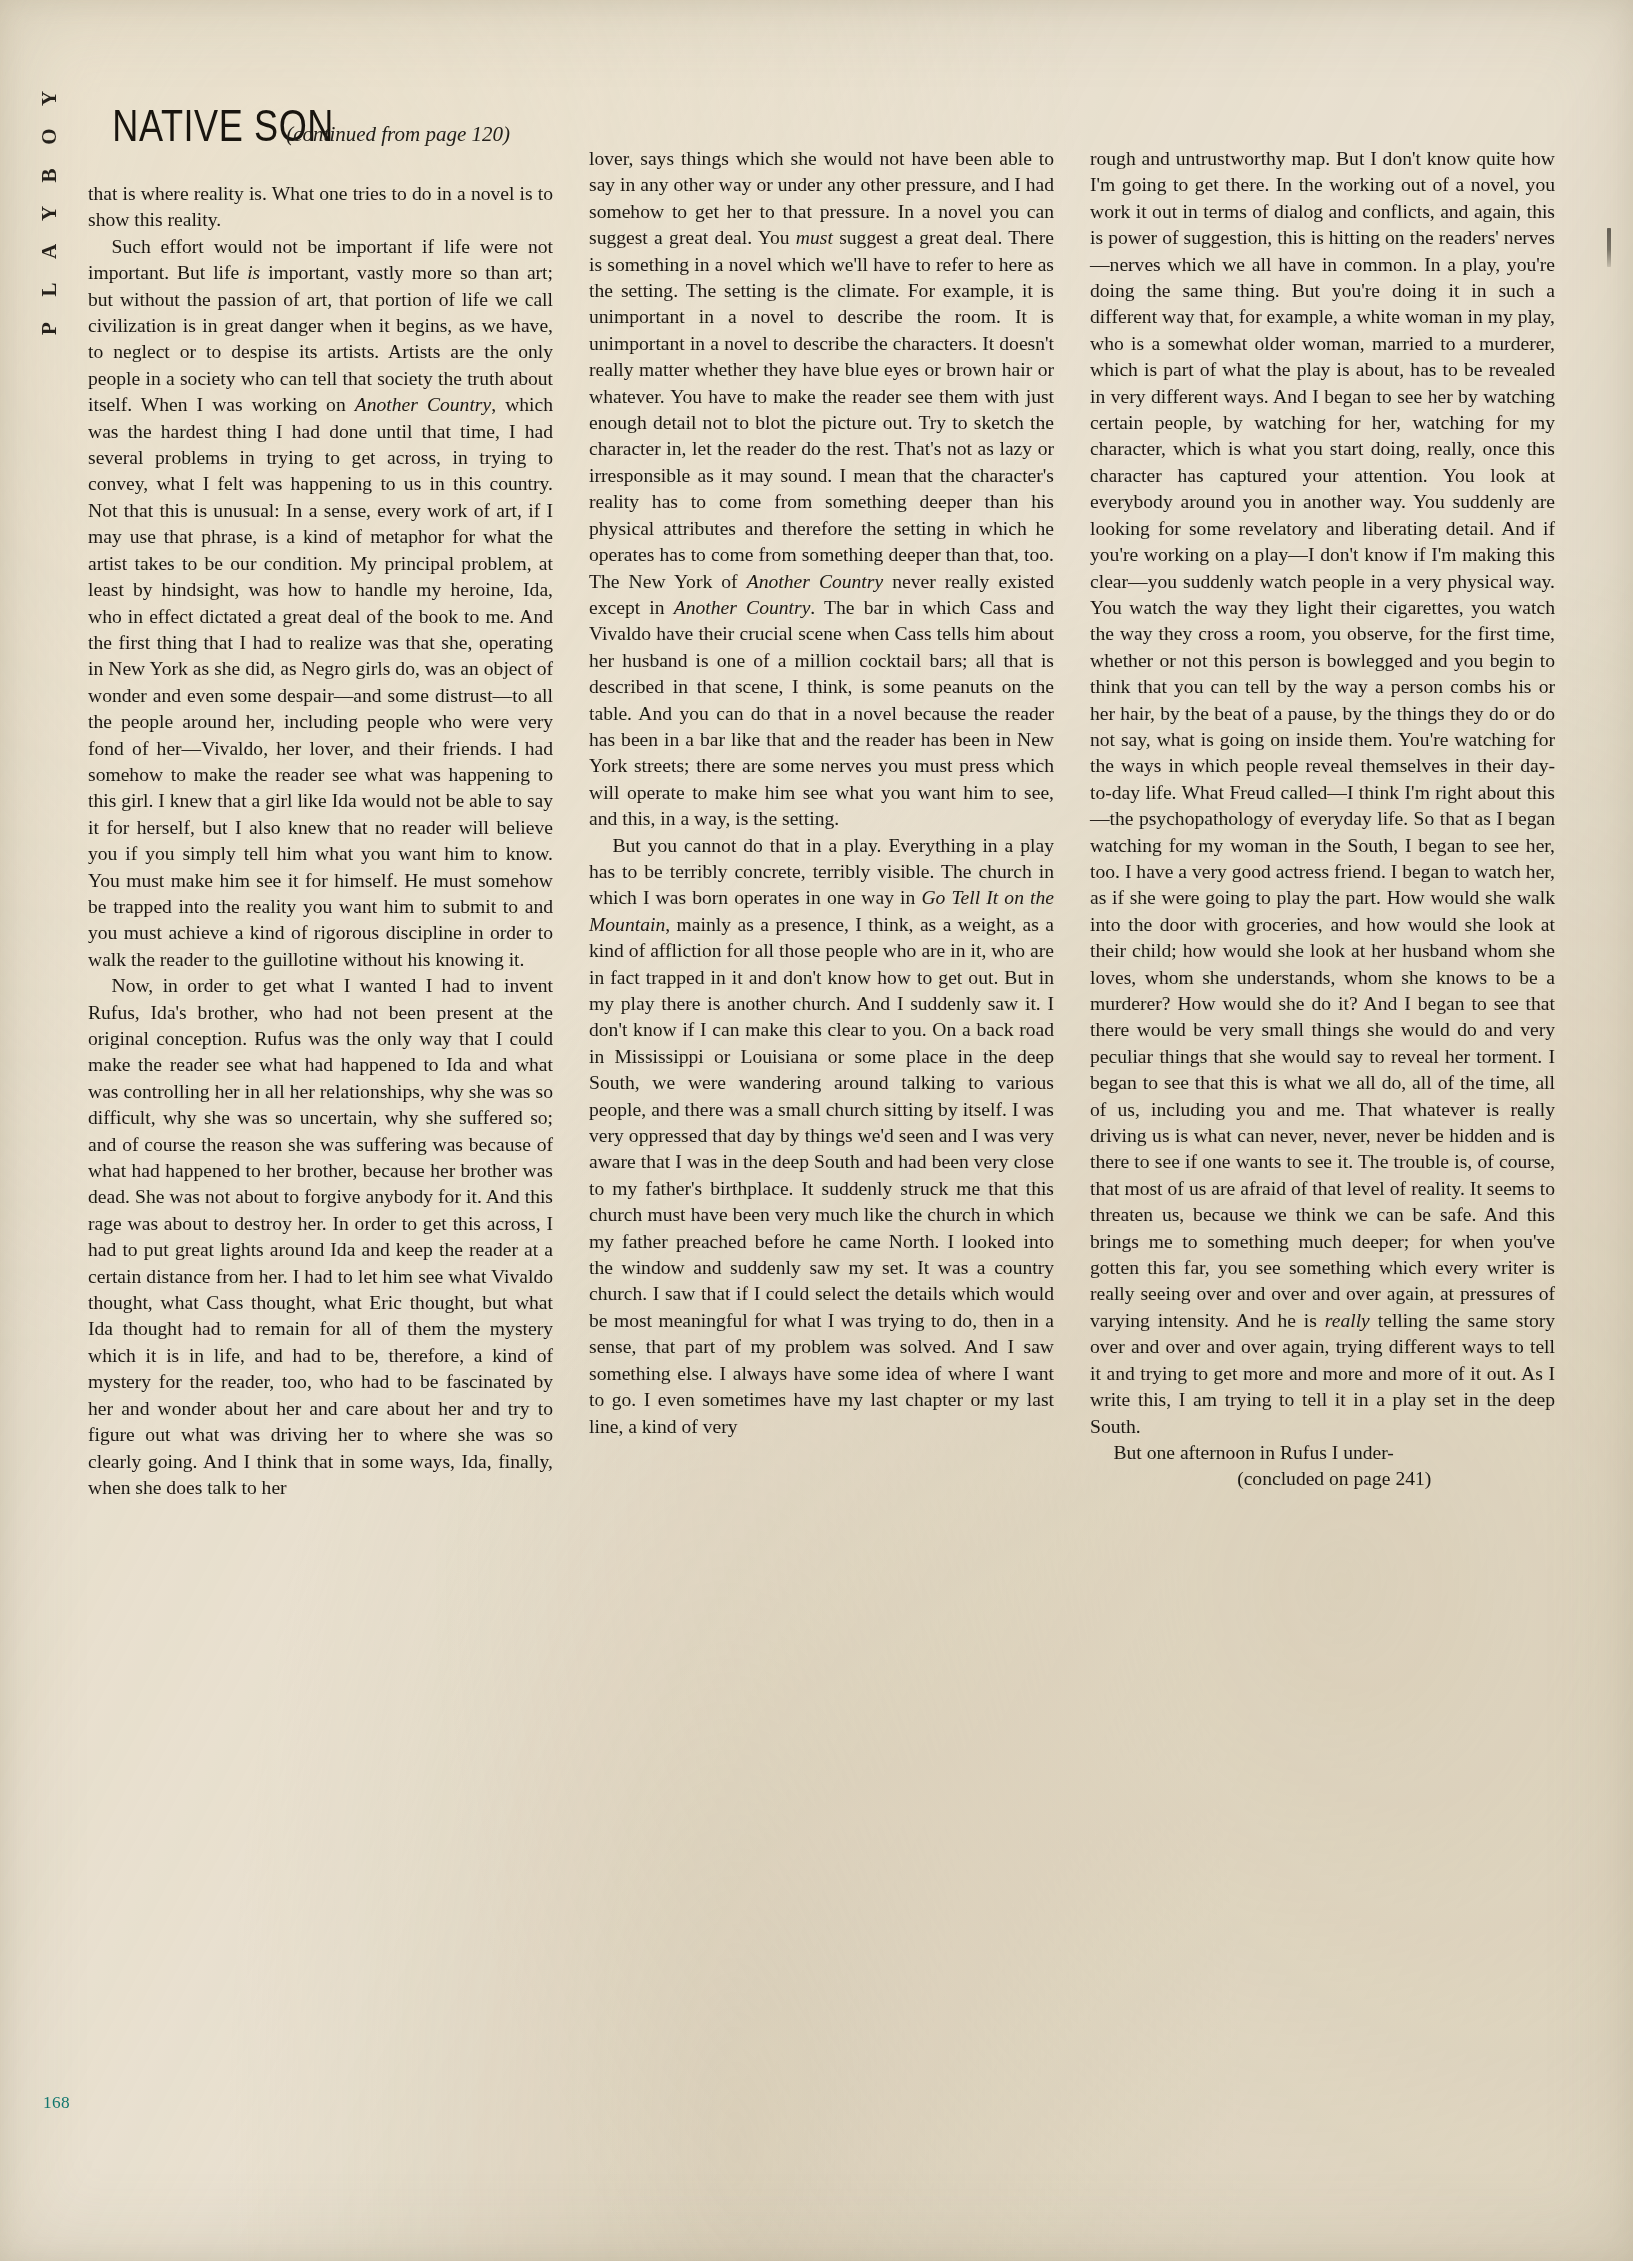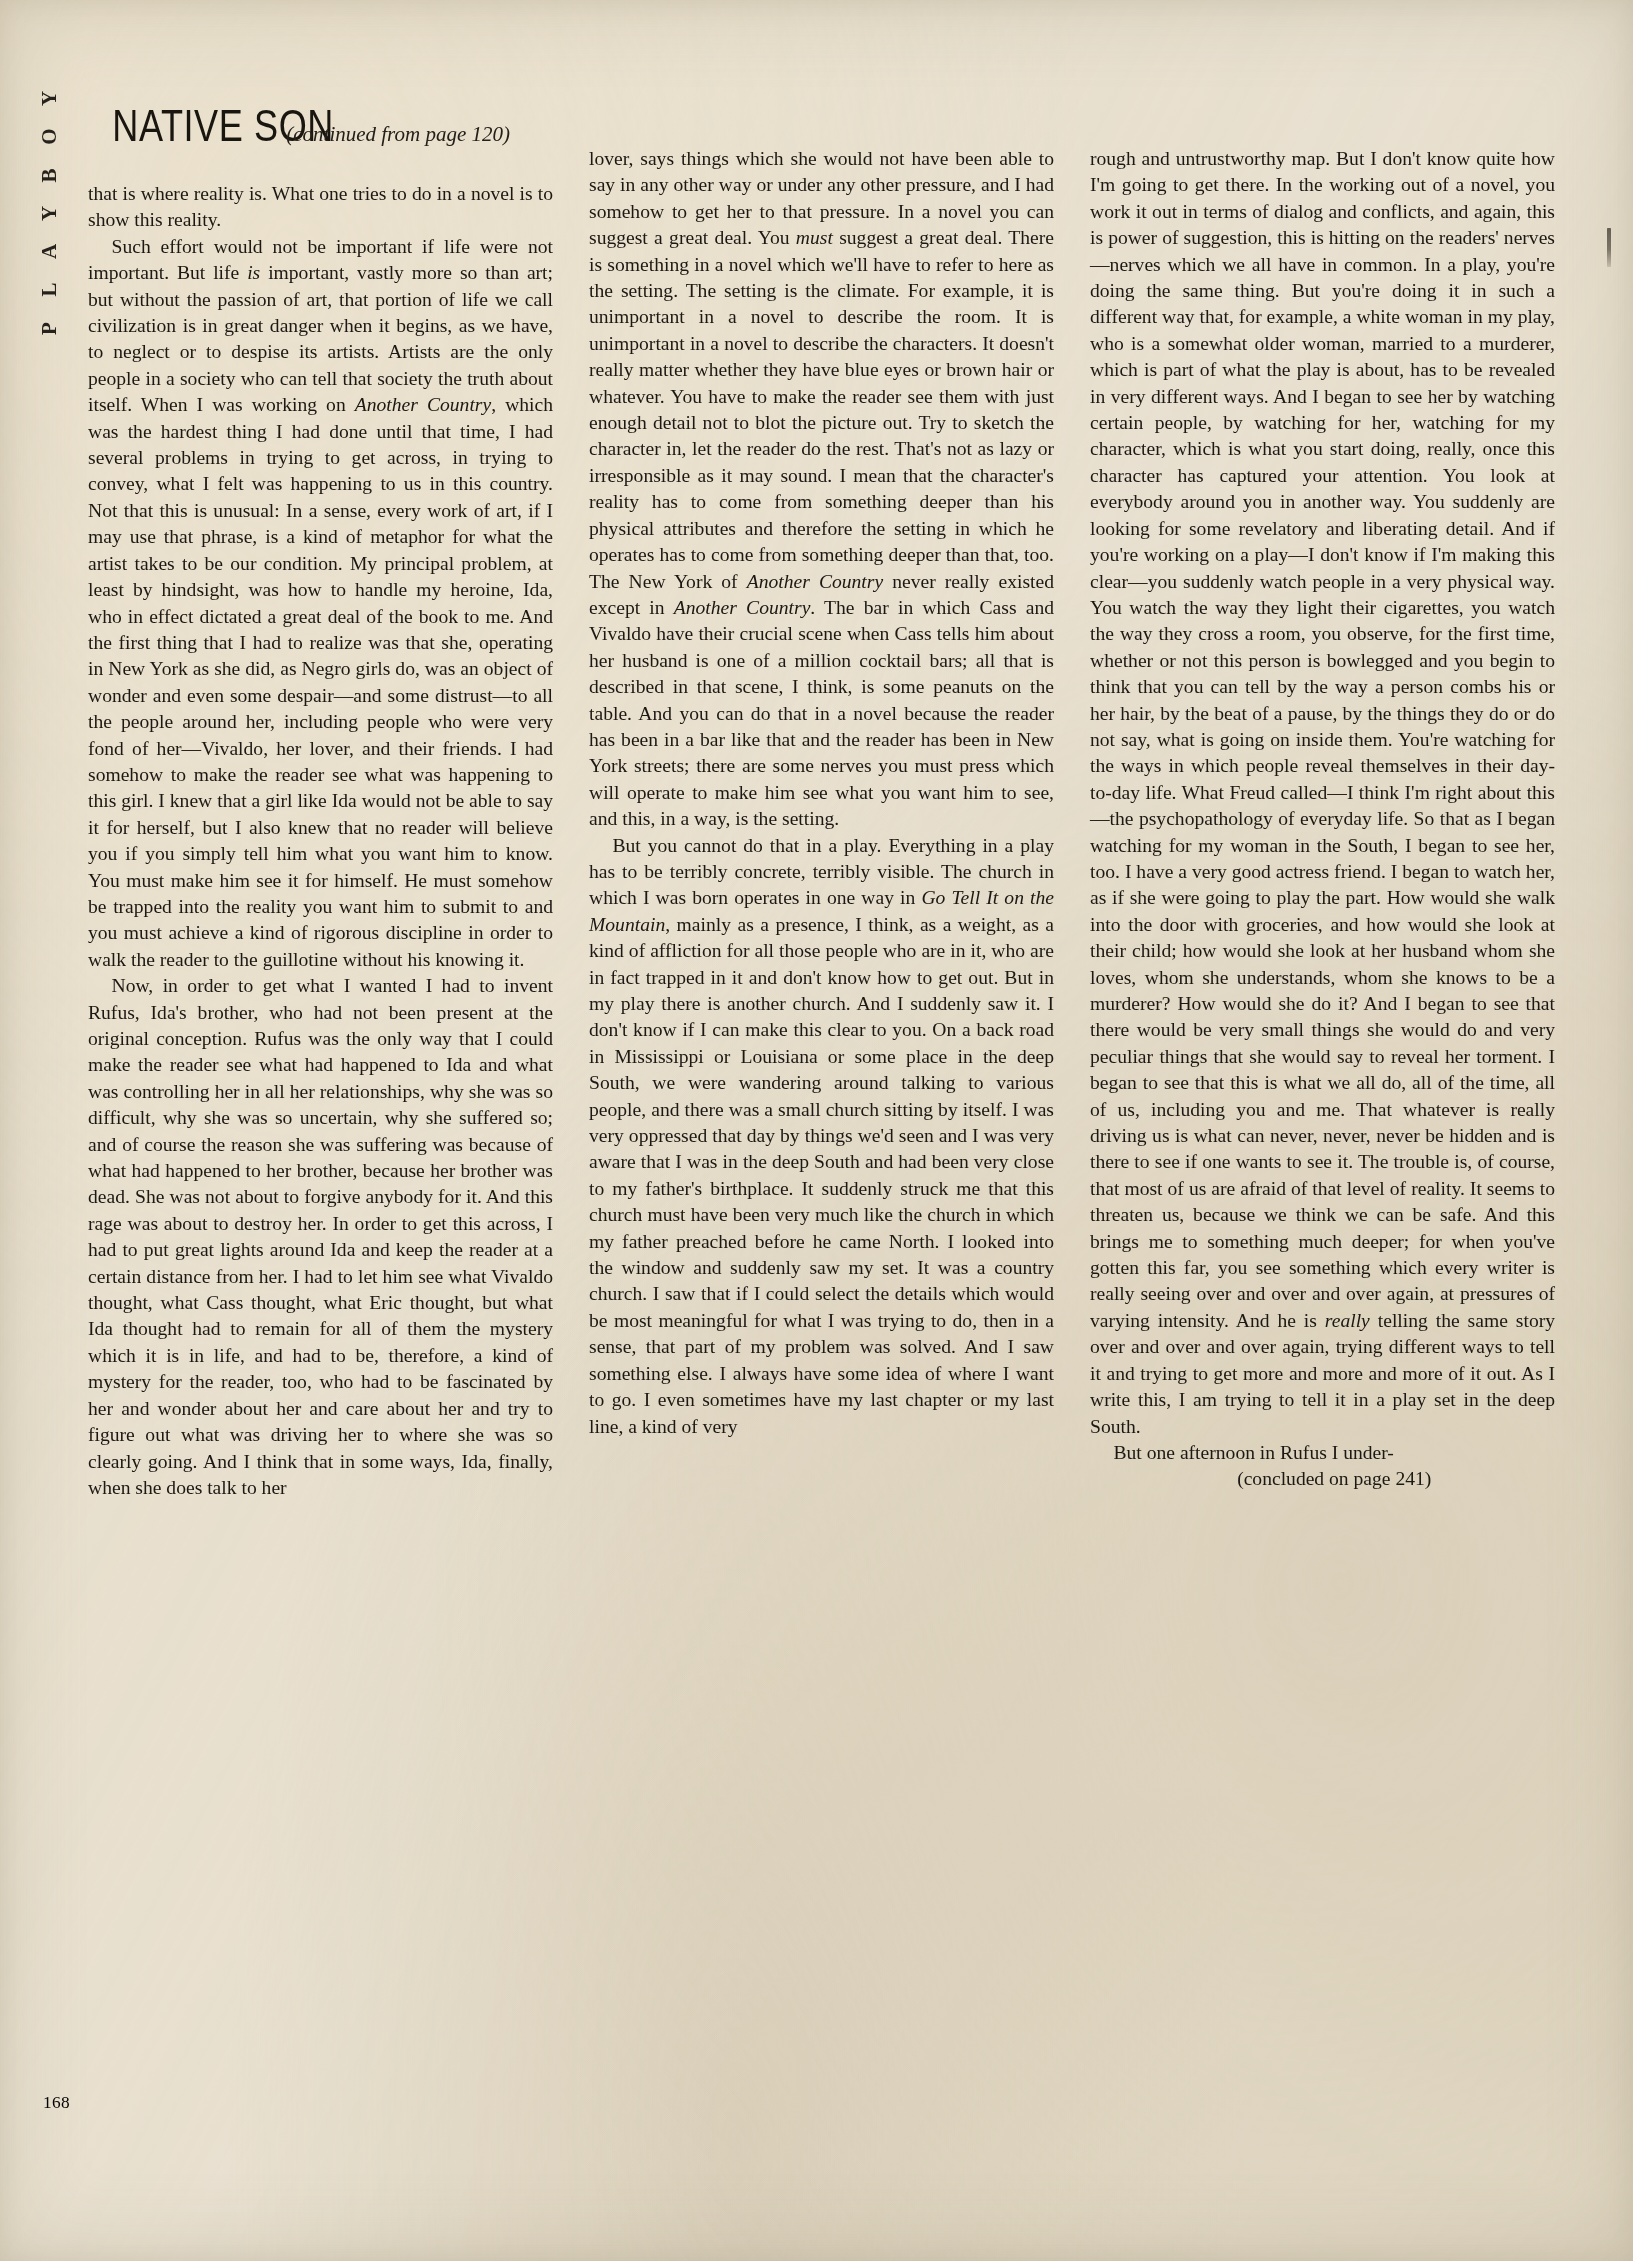--- a/index.html
+++ b/index.html
@@ -124,21 +124,21 @@
     text-indent: 0;
     margin-top: 0;
   }
 
   
   .folio {
     position: absolute;
     left: 43px;
     top: 2093px;
     font-size: 17.3px;
-    color: #000000;
+    color: #0f766e;
     letter-spacing: 0.3px;
   }
 
   
   .margin-tick {
     position: absolute;
     left: 1607px;
     top: 228px;
     width: 3.5px;
     height: 39px;

